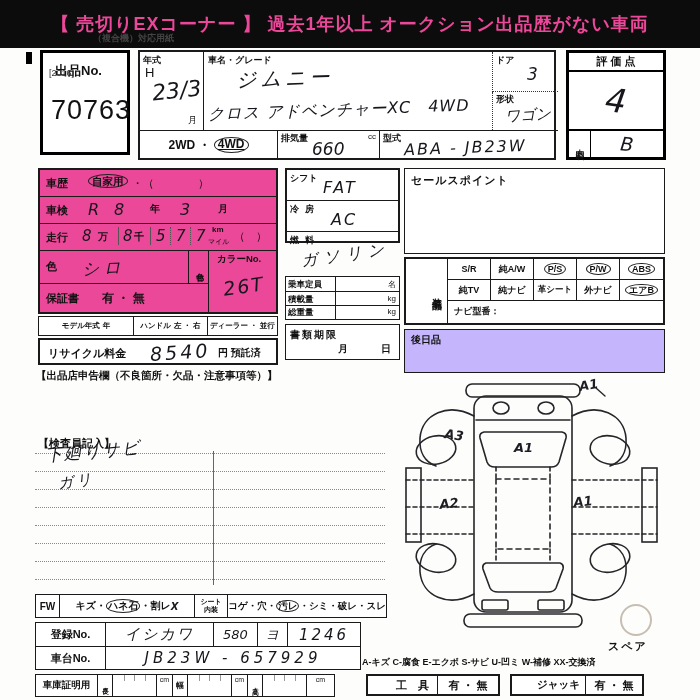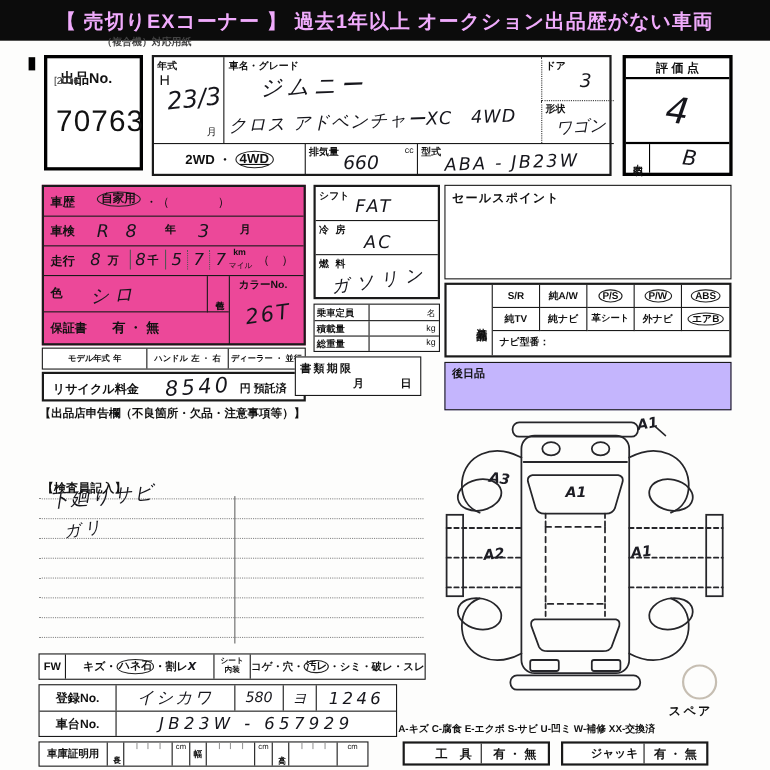--- a/index.html
+++ b/index.html
@@ -18,21 +18,21 @@
   .dotline { border-bottom:1.5px dotted #8a8a8a; }
   .vtext { writing-mode:vertical-rl; text-orientation:upright; letter-spacing:2px; }
   .cell { border-right:1.2px solid #1a1a1a; height:100%; display:flex; align-items:center; justify-content:center; }
   .ticks { background-image:linear-gradient(#999,#999),linear-gradient(#999,#999),linear-gradient(#999,#999);
            background-size:1px 6px,1px 6px,1px 6px; background-position:25% 0,50% 0,75% 0; background-repeat:no-repeat; }
   svg text { font-family:"DejaVu Sans",sans-serif; font-weight:700; font-style:italic; }
 </style>
 </head>
 <body>
 
-<div class="abs" style="left:0;top:0;width:700px;height:37px;background:#0c0c0c;color:#f0abfc;display:flex;align-items:center;justify-content:center;font-size:18px;font-weight:700;letter-spacing:1px;">【 売切りEXコーナー 】 過去1年以上 オークション出品歴がない車両</div>
+<div class="abs" style="left:0;top:0;width:700px;height:48px;background:#0c0c0c;color:#ec4899;display:flex;align-items:center;justify-content:center;font-size:18px;font-weight:700;letter-spacing:1px;">【 売切りEXコーナー 】 過去1年以上 オークション出品歴がない車両</div>
 
 <div class="abs" style="left:93px;top:32px;font-size:9px;color:#444;font-weight:700;">（複合機）対応用紙</div>
 <div class="abs" style="left:26px;top:52px;width:6px;height:12px;background:#000;"></div>
 
 <div class="abs b4" style="left:40px;top:50px;width:90px;height:105px;background:#fff;">
   <div class="abs lb" style="left:12px;top:9px;font-size:13px;">出品No.</div>
   <div class="abs" style="left:6px;top:15px;font-size:9px;color:#333;">[2016]</div>
   <div class="abs" style="left:8px;top:42px;font-size:27px;letter-spacing:1px;">70763</div>
 </div>
 
@@ -148,21 +148,21 @@
 </div>
 
 <div class="abs b2" style="left:38px;top:338px;width:240px;height:27px;background:#fff;">
   <span class="abs lb" style="left:8px;top:6px;font-size:11px;">リサイクル料金</span>
   <span class="abs hw" style="left:110px;top:1px;font-size:19px;letter-spacing:3px;transform:rotate(-4deg);">8540</span>
   <span class="abs lb" style="left:178px;top:6px;font-size:10px;">円 預託済</span>
 </div>
 
 <div class="abs lb" style="left:36px;top:369px;font-size:10.5px;">【出品店申告欄（不良箇所・欠品・注意事項等）】</div>
 
-<div class="abs b2" style="left:285px;top:168px;width:115px;height:104px;background:#fff;">
+<div class="abs b2" style="left:285px;top:168px;width:115px;height:75px;background:#fff;">
   <div class="abs" style="left:0;top:0;width:100%;height:31px;border-bottom:1.2px solid #1a1a1a;">
     <span class="abs lb" style="left:3px;top:2px;font-size:9px;">シフト</span>
     <span class="abs hw" style="left:36px;top:8px;font-size:16px;letter-spacing:2px;">FAT</span>
   </div>
   <div class="abs" style="left:0;top:31px;width:100%;height:31px;border-bottom:1.2px solid #1a1a1a;">
     <span class="abs lb" style="left:3px;top:2px;font-size:9px;letter-spacing:6px;">冷房</span>
     <span class="abs hw" style="left:44px;top:9px;font-size:16px;letter-spacing:2px;">AC</span>
   </div>
   <div class="abs" style="left:0;top:62px;width:100%;height:40px;">
     <span class="abs lb" style="left:3px;top:2px;font-size:9px;letter-spacing:6px;">燃料</span>
@@ -178,21 +178,21 @@
   <div style="height:14.5px;border-bottom:1px solid #1a1a1a;display:flex;">
     <div class="lb" style="width:50px;border-right:1px solid #1a1a1a;font-size:8.5px;padding:2px 16px 0 2px;">積載量</div>
     <div style="flex:1;font-size:8px;text-align:right;padding:2px 3px 0 0;">kg</div>
   </div>
   <div style="height:13px;display:flex;">
     <div class="lb" style="width:50px;border-right:1px solid #1a1a1a;font-size:8.5px;padding:1px 0 0 2px;">総重量</div>
     <div style="flex:1;font-size:8px;text-align:right;padding:1px 3px 0 0;">kg</div>
   </div>
 </div>
 
-<div class="abs b1" style="left:268px;top:324px;width:115px;height:36px;background:#fff;">
+<div class="abs b1" style="left:285px;top:324px;width:115px;height:36px;background:#fff;">
   <span class="abs lb" style="left:4px;top:3px;font-size:10px;letter-spacing:2px;">書類期限</span>
   <span class="abs" style="left:52px;bottom:3px;font-size:10px;font-weight:700;">月</span>
   <span class="abs" style="right:8px;bottom:3px;font-size:10px;font-weight:700;">日</span>
 </div>
 
 <div class="abs b1" style="left:404px;top:168px;width:261px;height:86px;background:#fff;">
   <span class="abs lb" style="left:6px;top:4px;font-size:11px;letter-spacing:1px;">セールスポイント</span>
 </div>
 
 <div class="abs b2" style="left:404px;top:257px;width:261px;height:68px;background:#fff;display:flex;">

